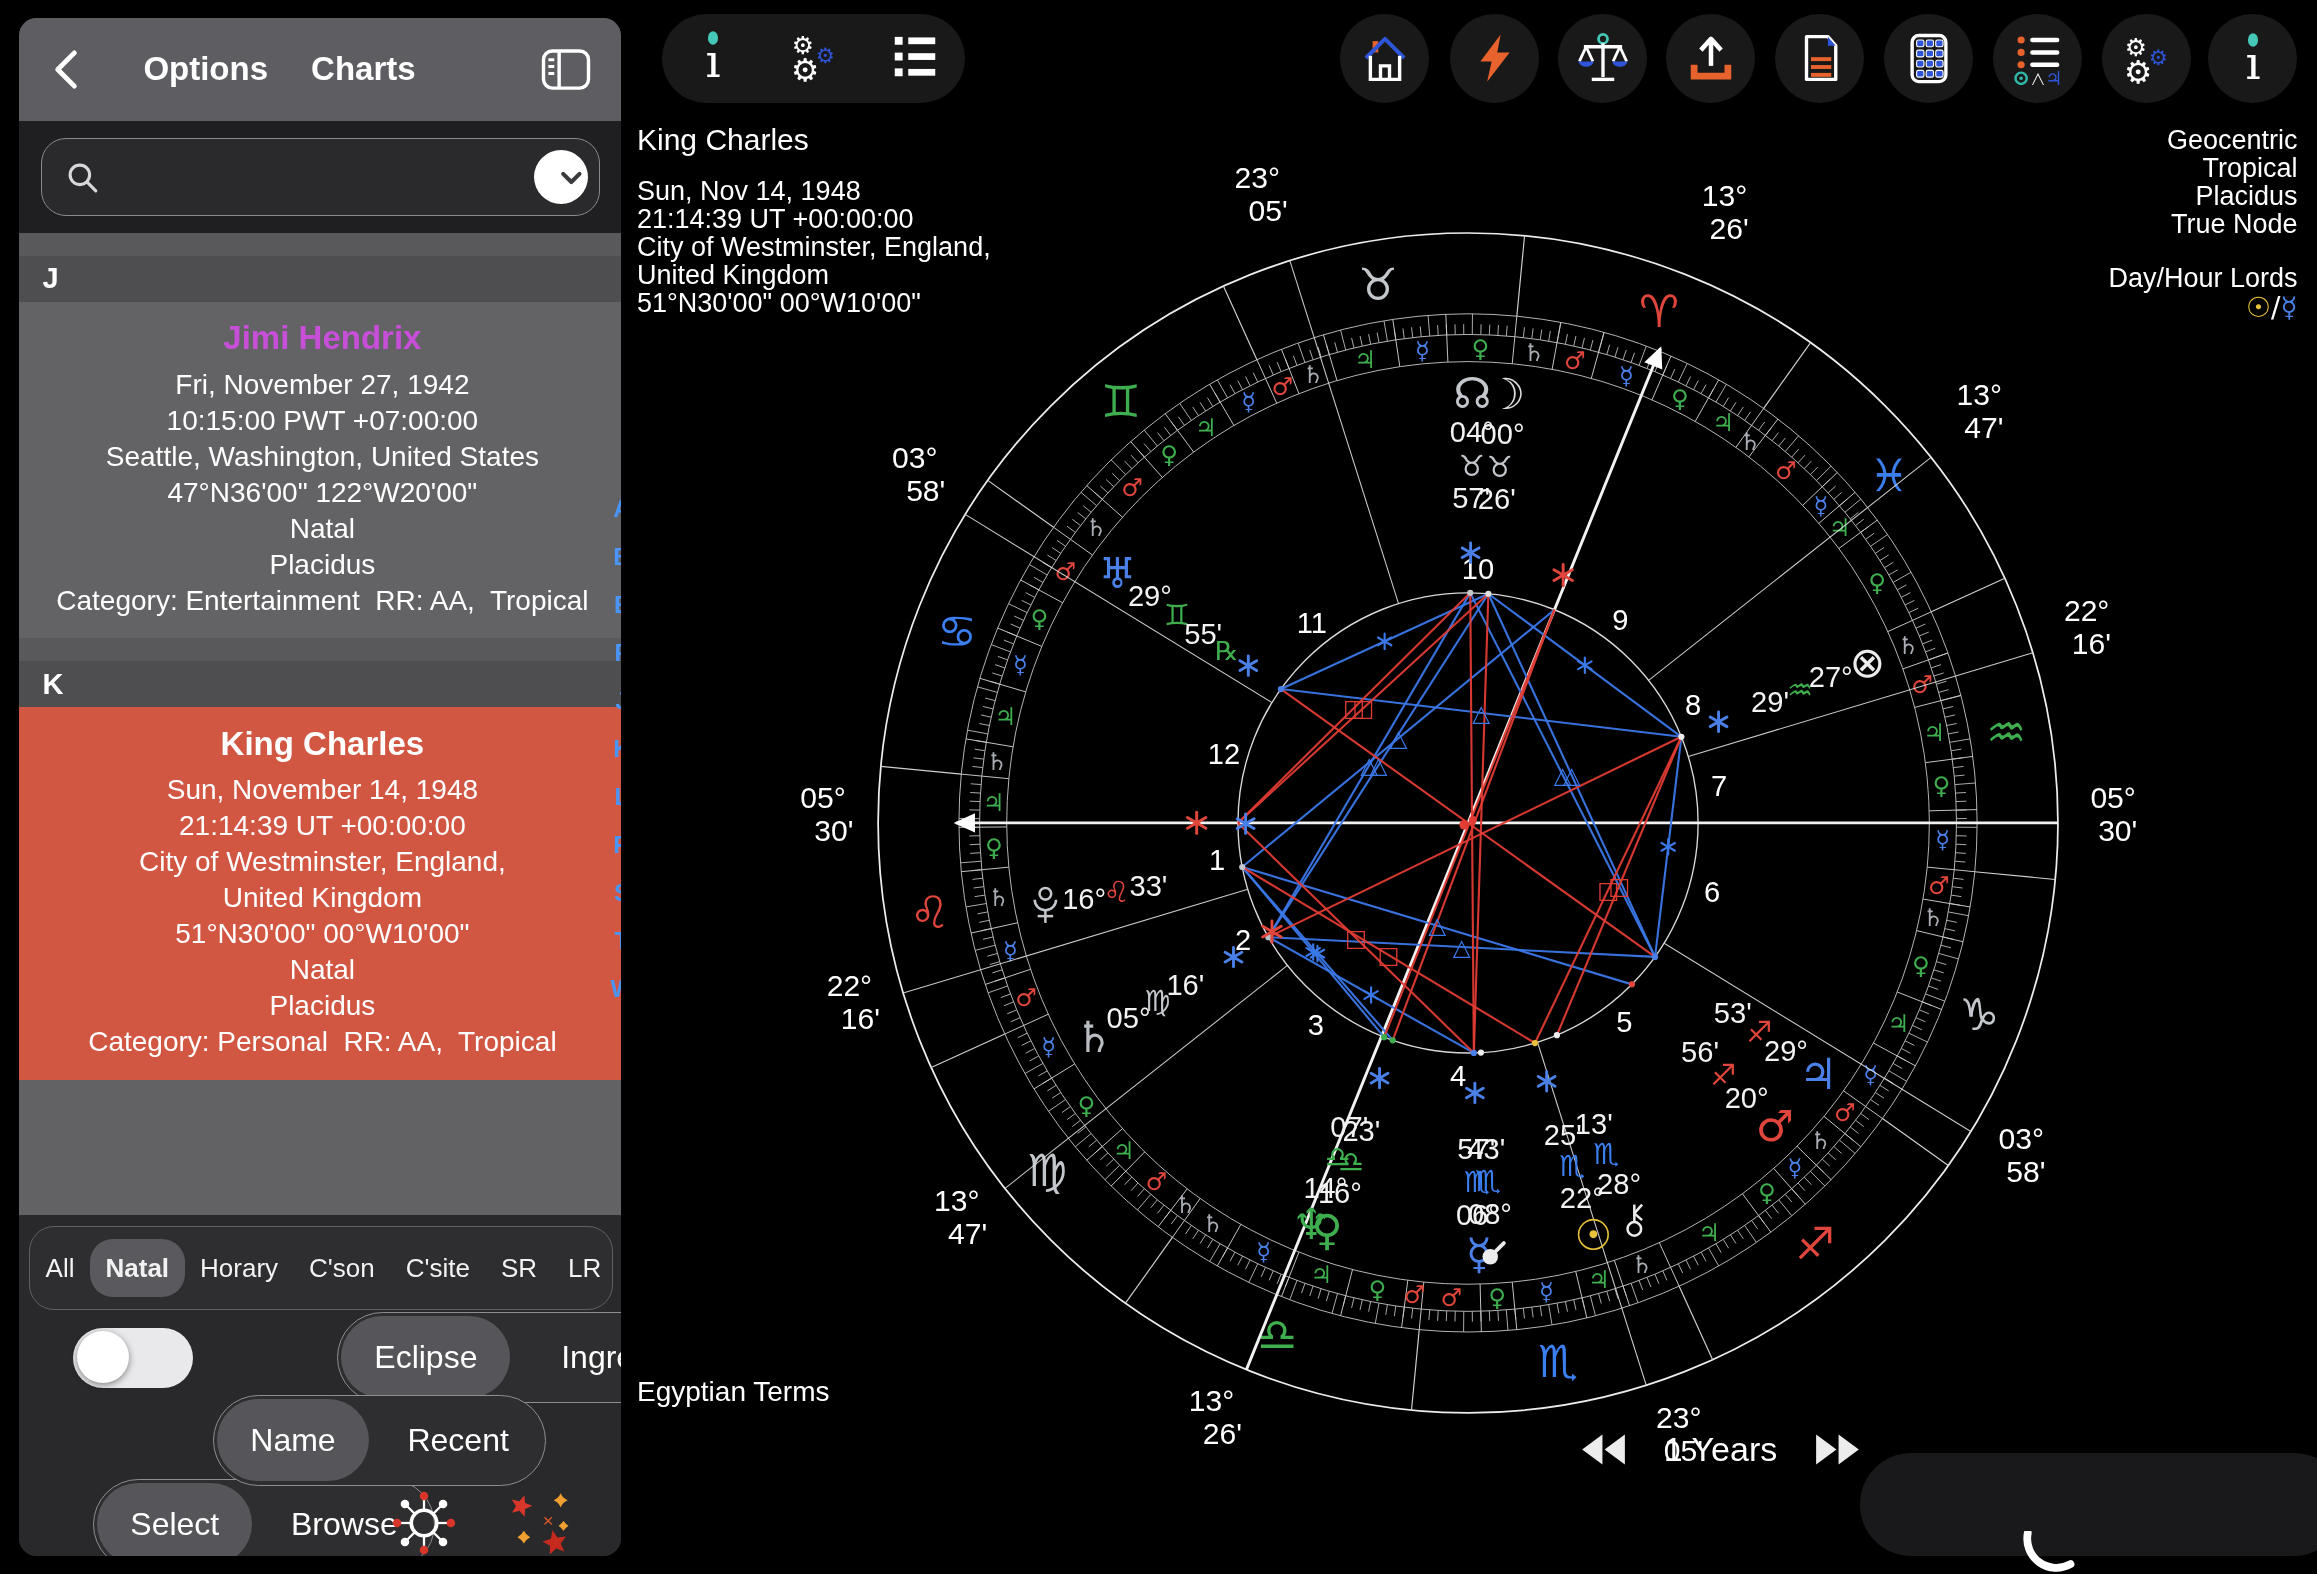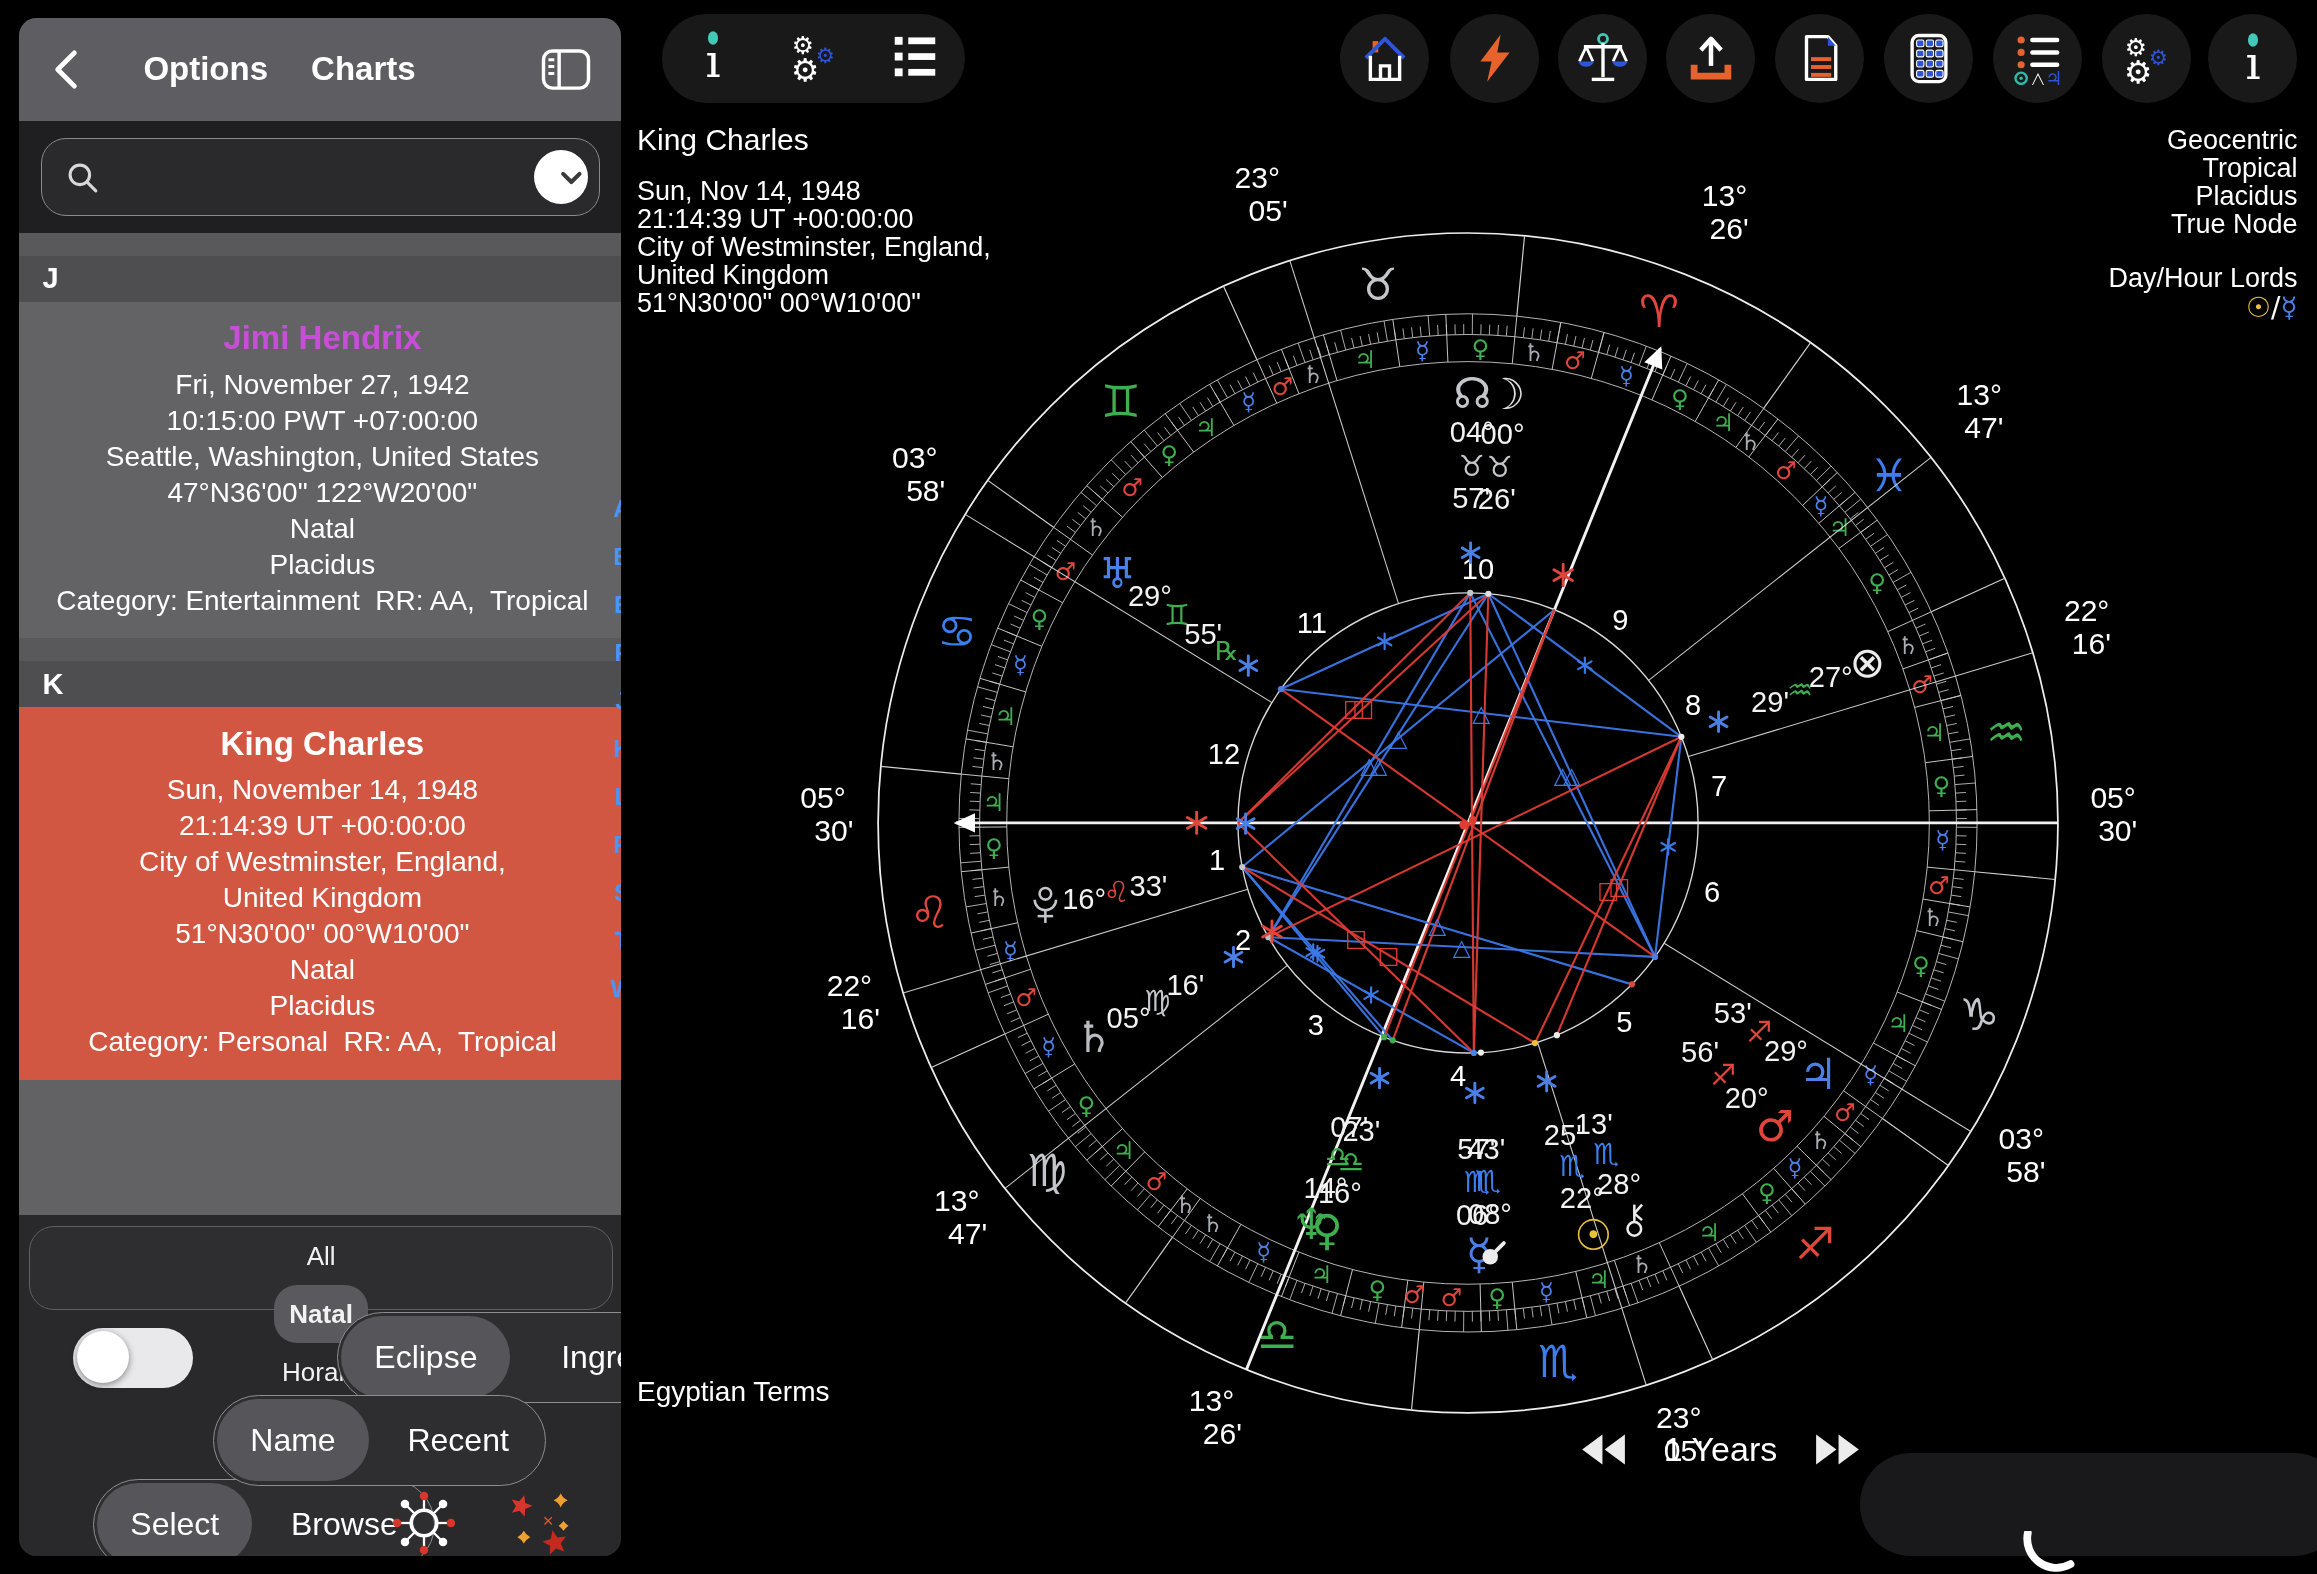--- a/index.html
+++ b/index.html
@@ -20,21 +20,21 @@
   #sb-list{position:absolute;left:0;top:215px;width:100%;height:982px;background:#626264;overflow:hidden;}
   .sec-strip{height:23px;background:#59595b;}
   .sec-bar{height:46px;background:#4e4e50;display:flex;align-items:center;padding-left:23px;font-size:29px;font-weight:700;}
   .entry{padding:17.5px 25px 19.4px 29px;background:#636365;text-align:center;}
   .entry.sel{background:#d15743;}
   .entry .ename{font-size:33px;font-weight:700;margin-bottom:9.7px;}
   .entry .eline{font-size:28px;line-height:36px;color:#fff;white-space:pre-wrap;}
   #sb-index{position:absolute;left:586px;top:477px;width:33px;display:flex;flex-direction:column;}
   #sb-index span{height:48px;color:#4a96f8;font-size:24px;font-weight:600;text-align:center;}
   #sb-controls{position:absolute;left:0;top:1197px;width:100%;height:341px;background:#29292b;}
-  #filter-tabs{position:absolute;left:9.7px;top:11.6px;width:582px;height:82px;background:#2e2e30;border:1px solid #606064;border-radius:25px;display:flex;align-items:center;justify-content:space-around;flex-direction:column;}
+  #filter-tabs{position:absolute;left:9.7px;top:11.6px;width:582px;height:82px;background:#2e2e30;border:1px solid #606064;border-radius:25px;display:flex;align-items:center;justify-content:space-around;}
   #filter-tabs span{font-size:26px;color:#f2f2f2;padding:13.6px 15.5px;border-radius:23px;}
   #filter-tabs span.sel{background:#59595e;font-weight:600;}
   .seg{background:#2e2e30;border:1px solid #8d8d92;border-radius:47px;display:inline-flex;align-items:center;height:89px;}
   .seg span{font-size:32px;color:#fff;padding:0 33px;height:82px;line-height:82px;border-radius:43px;margin:0 2.9px;}
   .seg span.sel{background:#55555a;}
   #switch{position:absolute;left:54px;top:113px;width:120px;height:60px;border-radius:30px;background:#e9e9ec;}
   #switch .knob{position:absolute;left:3.9px;top:3.9px;width:52px;height:52px;border-radius:50%;background:#fff;box-shadow:0 1.9px 7.8px rgba(0,0,0,.45);}
   #seg-eclipse{position:absolute;left:318px;top:97px;gap:12px;}
   #seg-name{position:absolute;left:194px;top:180px;}
   #seg-select{position:absolute;left:74px;top:264px;}

